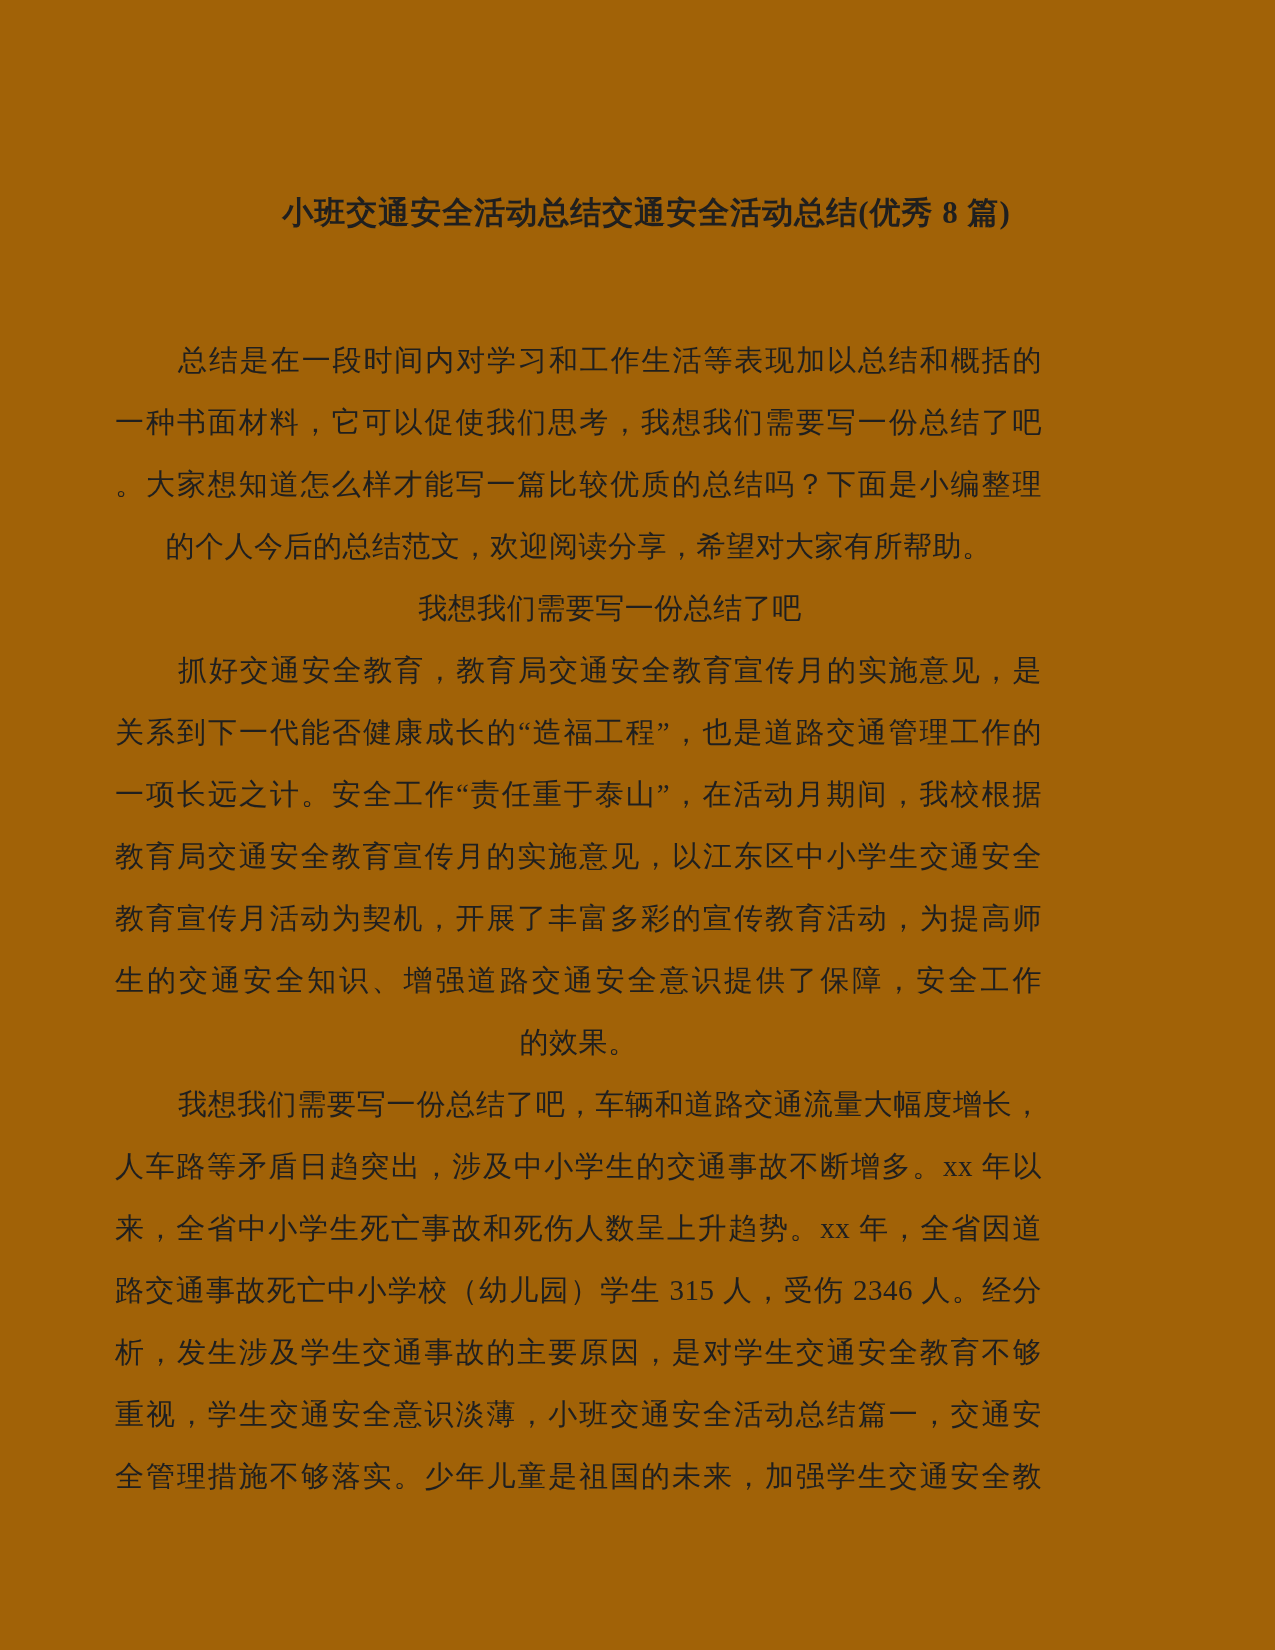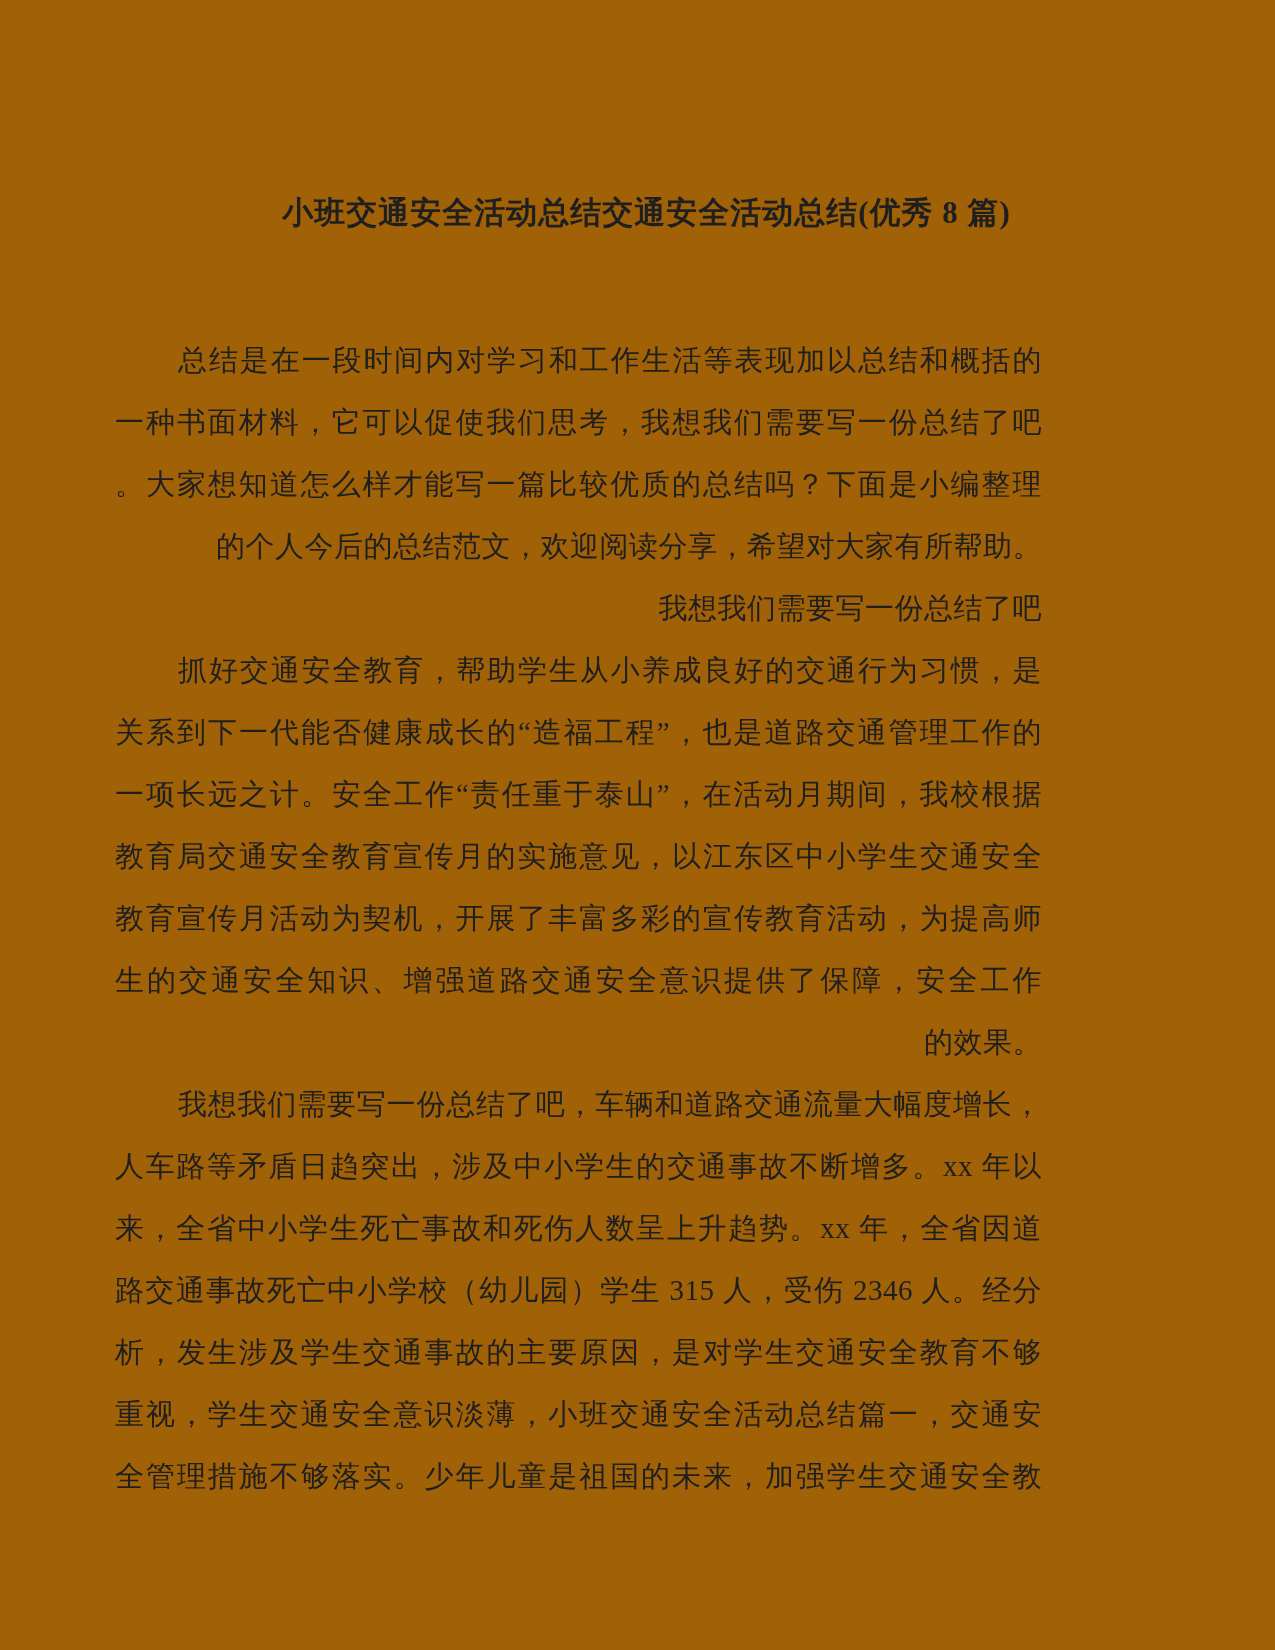--- a/index.html
+++ b/index.html
@@ -29,21 +29,21 @@
   .doc-body {
     margin: 96px 0 0 115px;
     width: 927px;
   }
   .line {
     height: 62px;
     line-height: 62px;
     font-size: 29px;
     letter-spacing: 0.5px;
     white-space: nowrap;
-    text-align: right;
+    text-align: center;
   }
   .line.full {
     white-space: normal;
     overflow: hidden;
     text-align: justify;
     text-align-last: justify;
   }
   .line.indent {
     text-indent: 63px;
   }
@@ -52,21 +52,21 @@
 <body>
 
 <div class="page">
   <h1 class="doc-title">小班交通安全活动总结交通安全活动总结(优秀 8 篇)</h1>
   <div class="doc-body">
       <div class="line indent full">总结是在一段时间内对学习和工作生活等表现加以总结和概括的</div>
       <div class="line full">一种书面材料，它可以促使我们思考，我想我们需要写一份总结了吧</div>
       <div class="line full">。大家想知道怎么样才能写一篇比较优质的总结吗？下面是小编整理</div>
       <div class="line">的个人今后的总结范文，欢迎阅读分享，希望对大家有所帮助。</div>
       <div class="line indent">我想我们需要写一份总结了吧</div>
-      <div class="line indent full">抓好交通安全教育，帮助学生从小养成良好的交通行为习惯，是</div>
+      <div class="line indent full">抓好交通安全教育，教育局交通安全教育宣传月的实施意见，是</div>
       <div class="line full">关系到下一代能否健康成长的“造福工程”，也是道路交通管理工作的</div>
       <div class="line full">一项长远之计。安全工作“责任重于泰山”，在活动月期间，我校根据</div>
       <div class="line full">教育局交通安全教育宣传月的实施意见，以江东区中小学生交通安全</div>
       <div class="line full">教育宣传月活动为契机，开展了丰富多彩的宣传教育活动，为提高师</div>
       <div class="line full">生的交通安全知识、增强道路交通安全意识提供了保障，安全工作</div>
       <div class="line">的效果。</div>
       <div class="line indent full">我想我们需要写一份总结了吧，车辆和道路交通流量大幅度增长，</div>
       <div class="line full">人车路等矛盾日趋突出，涉及中小学生的交通事故不断增多。xx 年以</div>
       <div class="line full">来，全省中小学生死亡事故和死伤人数呈上升趋势。xx 年，全省因道</div>
       <div class="line full">路交通事故死亡中小学校（幼儿园）学生 315 人，受伤 2346 人。经分</div>

